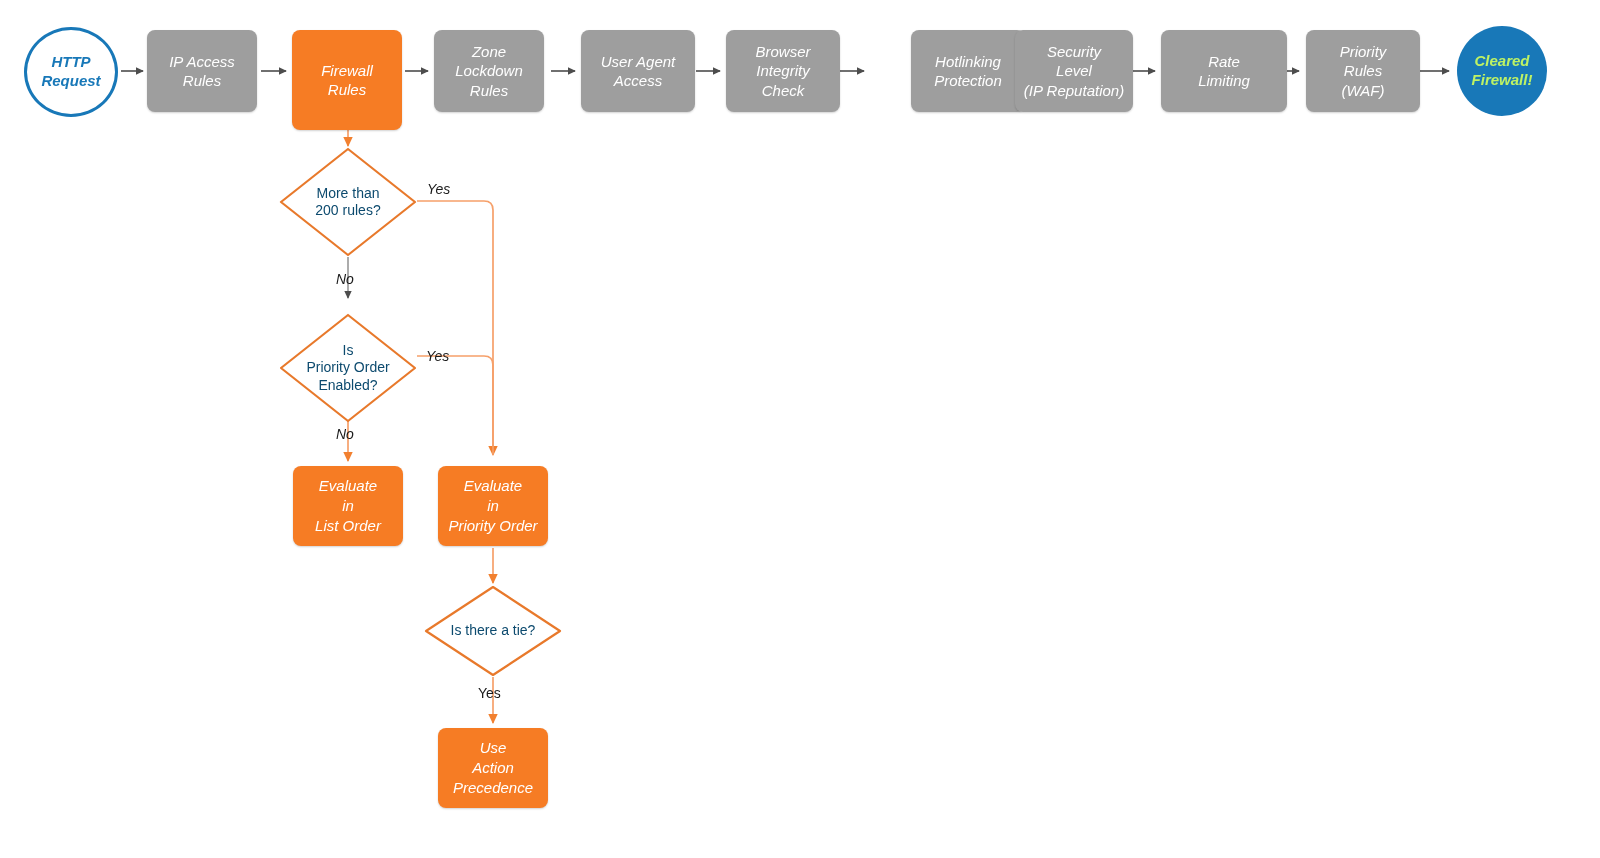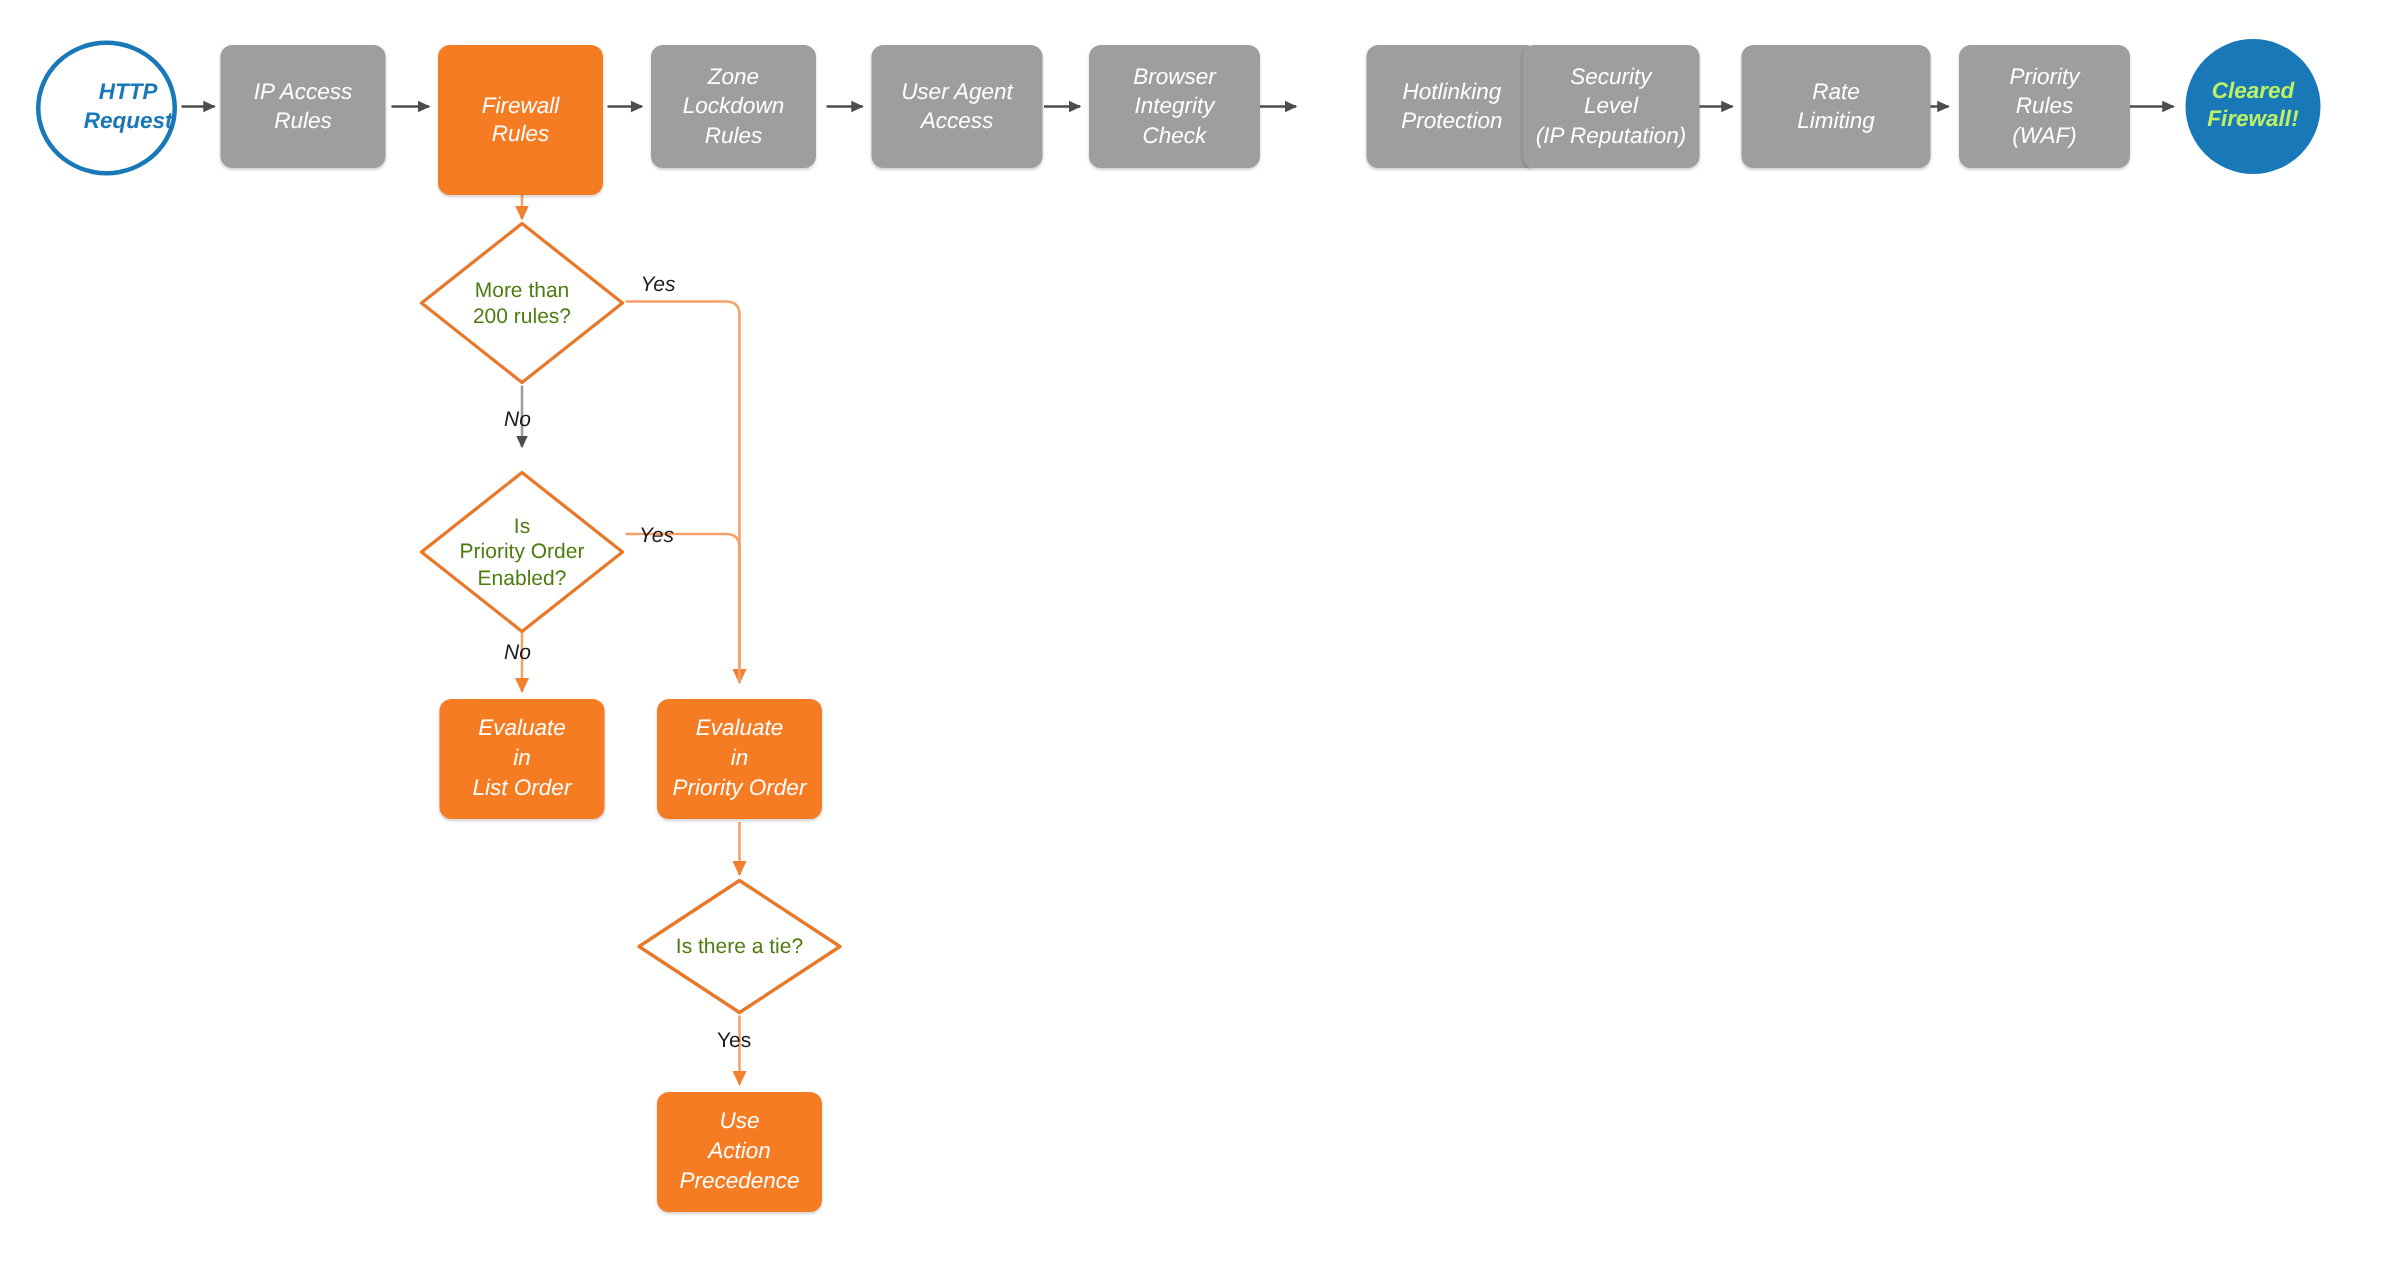--- a/index.html
+++ b/index.html
@@ -90,21 +90,21 @@
     position: absolute;
     left: 0; top: 0;
     width: 100%;
     height: 100%;
   }
   .decision .dia-text {
     position: relative;
     z-index: 2;
     font-size: 14px;
     line-height: 1.22;
-    color: #4d7c0f;
+    color: #0c4a6e;
     font-style: normal;
     width: 100%;
     text-align: center;
   }
 
   
   .elabel {
     position: absolute;
     z-index: 3;
     font-size: 14px;
@@ -151,21 +151,21 @@
 
     <path d="M417,356 L484,356 Q493,356 493,365 L493,455" stroke="#f6a06a" stroke-width="1.7" fill="none"></path>
 
     <path d="M348,412 L348,461" stroke="#f6a06a" stroke-width="1.7" fill="none" marker-end="url(#ah-orange)"></path>
 
     <path d="M493,548 L493,583" stroke="#f6a06a" stroke-width="1.7" fill="none" marker-end="url(#ah-orange)"></path>
 
     <path d="M493,677 L493,723" stroke="#f6a06a" stroke-width="1.7" fill="none" marker-end="url(#ah-orange)"></path>
   </svg>
 
-  <div class="node circle start" style="left:24px; top:27px; width:94px; height:90px;justify-content:flex-end;">
+  <div class="node circle start" style="left:24px; top:27px; width:94px; height:90px;">
     <span style="white-space:pre-line">HTTP
 Request</span>
   </div>
 
   <div class="node proc gray" style="left:147px; top:30px; width:110px; height:82px;">
     <span style="white-space:pre-line">IP Access
 Rules</span>
   </div>
 
   <div class="node proc orange" style="left:292px; top:30px; width:110px; height:100px;">

